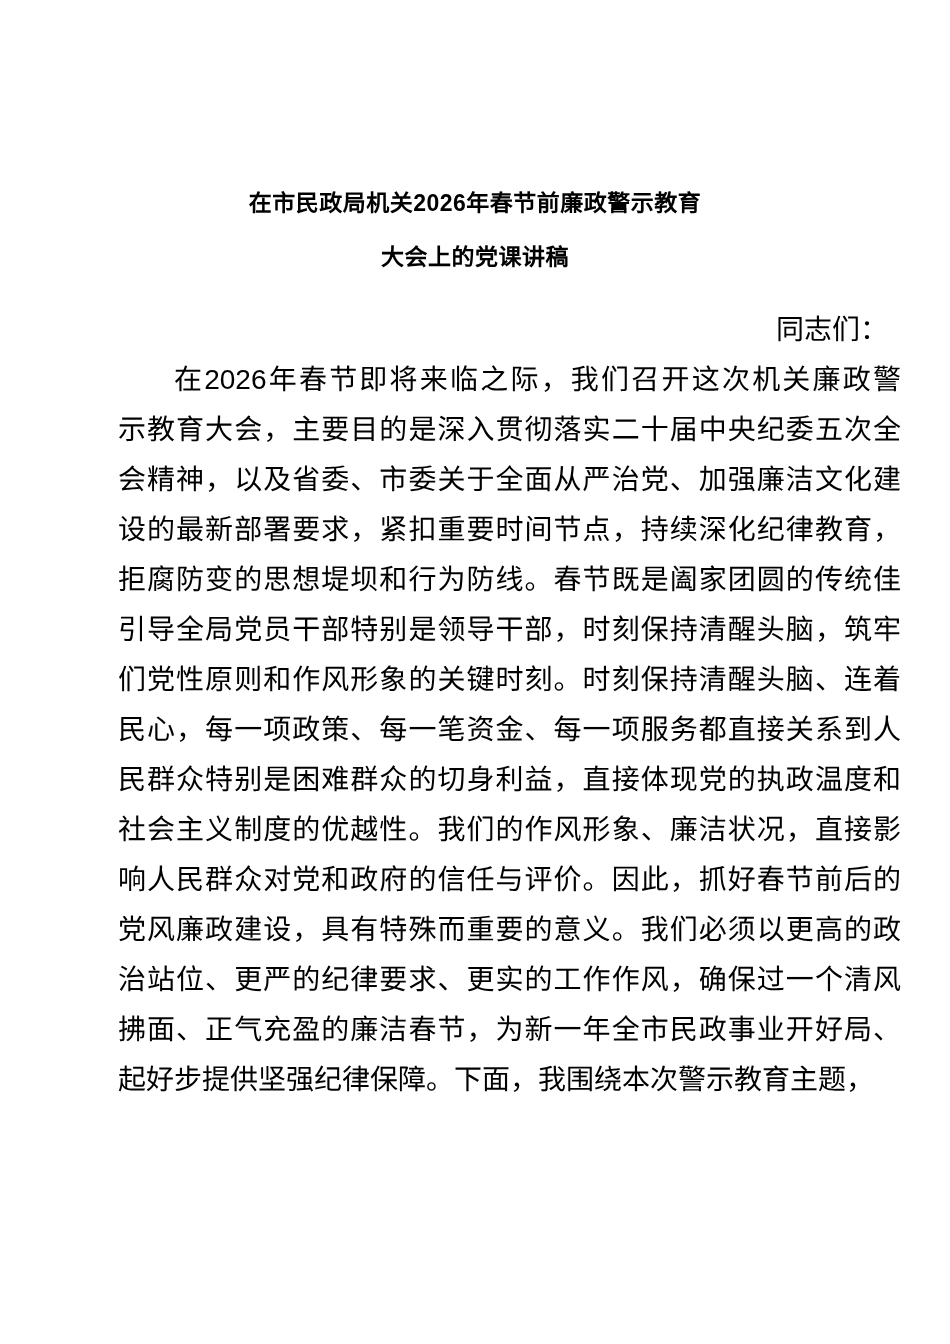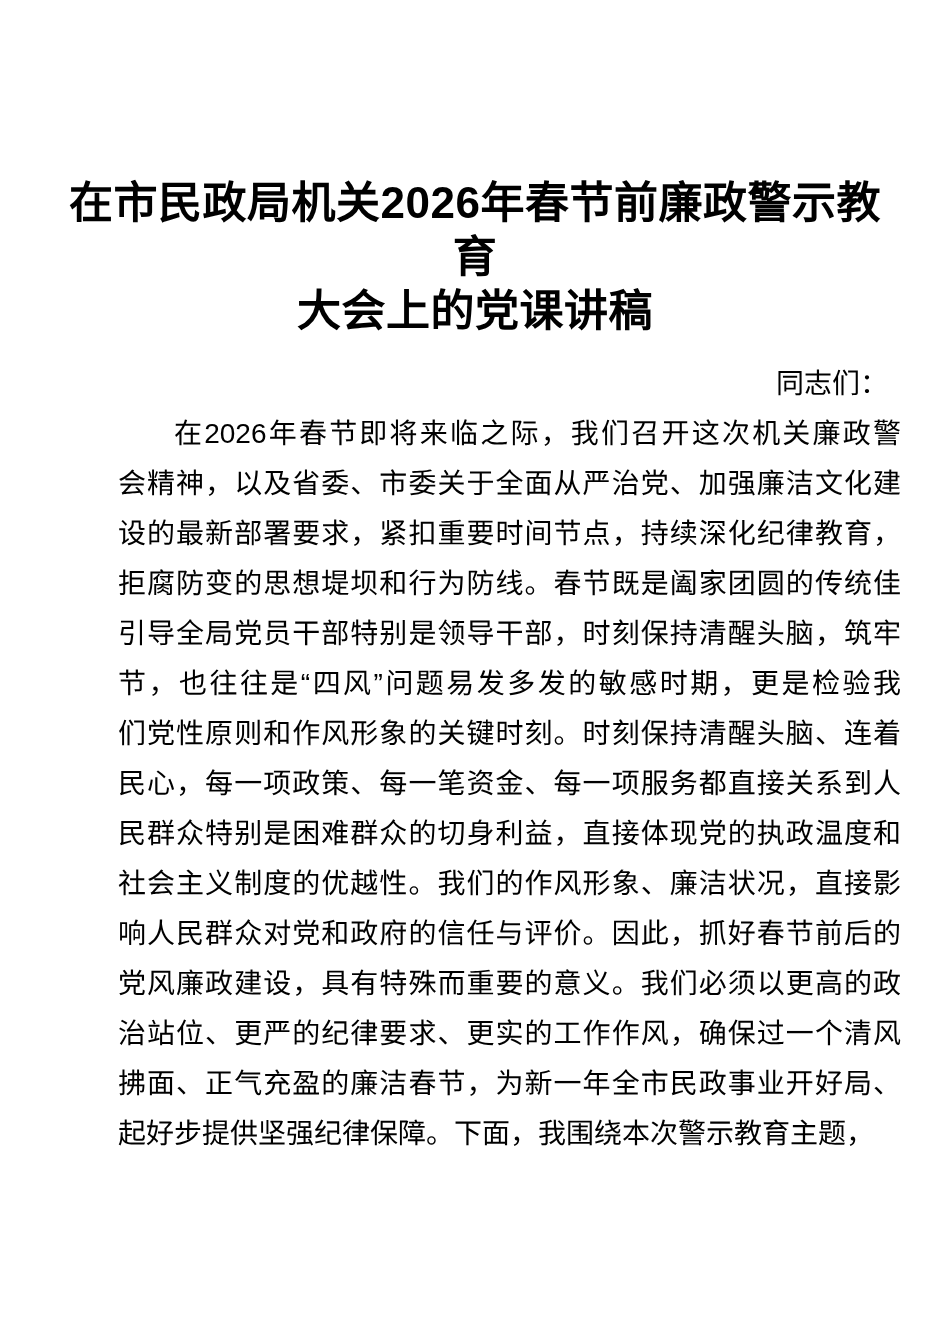--- a/index.html
+++ b/index.html
@@ -14,21 +14,21 @@
       margin: 0 auto;
       background: #ffffff;
       color: #000000;
       font-family: "Liberation Sans", "DejaVu Sans", sans-serif;
       overflow: hidden;
       box-sizing: border-box;
     }
     .doc-title {
       margin: 0;
       padding: 176px 60px 0 60px;
-      font-size: 44px;
+      font-size: 23px;
       font-weight: bold;
       line-height: 54px;
       text-align: center;
       letter-spacing: 0.5px;
     }
     .title-line {
       display: block;
     }
     .salutation {
       margin: 21px 0 0 0;
@@ -63,25 +63,25 @@
 
   <h1 class="doc-title">
     <span class="title-line">在市民政局机关2026年春节前廉政警示教育</span>
     <span class="title-line">大会上的党课讲稿</span>
   </h1>
 
   <p class="salutation">同志们：</p>
 
   <div class="body-paragraph">
     <div class="body-line first-line">在2026年春节即将来临之际，我们召开这次机关廉政警</div>
+    <div class="body-line">示教育大会，主要目的是深入贯彻落实二十届中央纪委五次全</div>
     <div class="body-line">会精神，以及省委、市委关于全面从严治党、加强廉洁文化建</div>
     <div class="body-line">设的最新部署要求，紧扣重要时间节点，持续深化纪律教育，</div>
     <div class="body-line">拒腐防变的思想堤坝和行为防线。春节既是阖家团圆的传统佳</div>
     <div class="body-line">引导全局党员干部特别是领导干部，时刻保持清醒头脑，筑牢</div>
-    <div class="body-line">节，也往往是“四风”问题易发多发的敏感时期，更是检验我</div>
     <div class="body-line">们党性原则和作风形象的关键时刻。时刻保持清醒头脑、连着</div>
     <div class="body-line">民心，每一项政策、每一笔资金、每一项服务都直接关系到人</div>
     <div class="body-line">民群众特别是困难群众的切身利益，直接体现党的执政温度和</div>
     <div class="body-line">社会主义制度的优越性。我们的作风形象、廉洁状况，直接影</div>
     <div class="body-line">响人民群众对党和政府的信任与评价。因此，抓好春节前后的</div>
     <div class="body-line">党风廉政建设，具有特殊而重要的意义。我们必须以更高的政</div>
     <div class="body-line">治站位、更严的纪律要求、更实的工作作风，确保过一个清风</div>
     <div class="body-line">拂面、正气充盈的廉洁春节，为新一年全市民政事业开好局、</div>
     <div class="body-line last-line">起好步提供坚强纪律保障。下面，我围绕本次警示教育主题，</div>
   </div>

